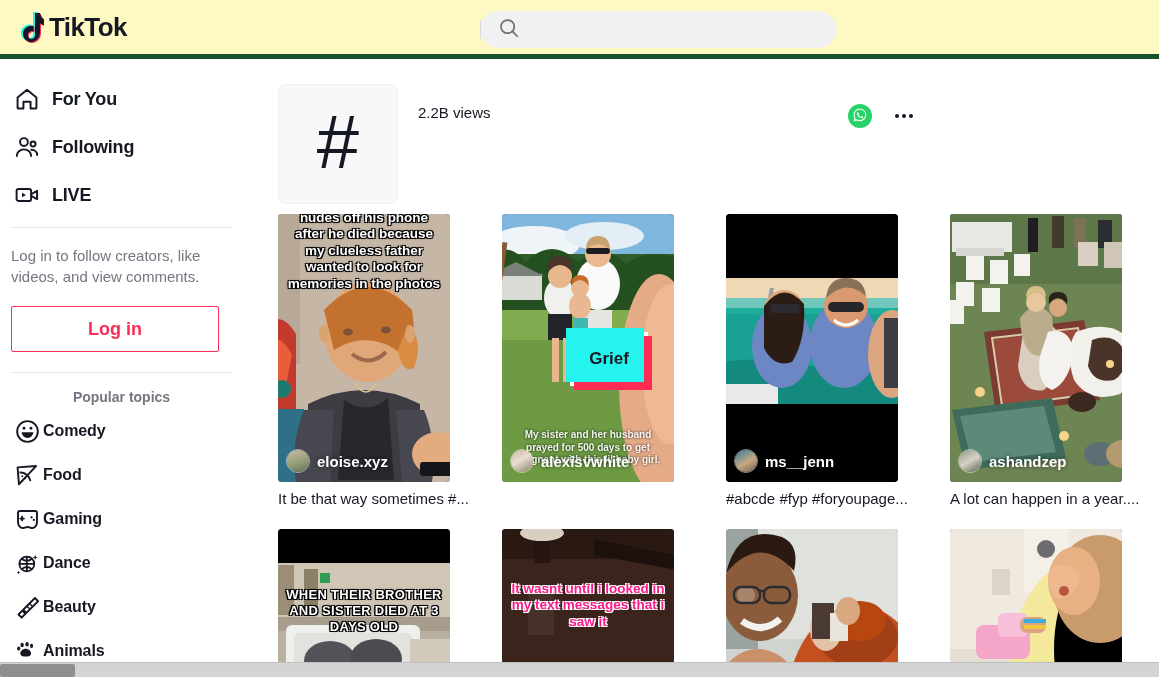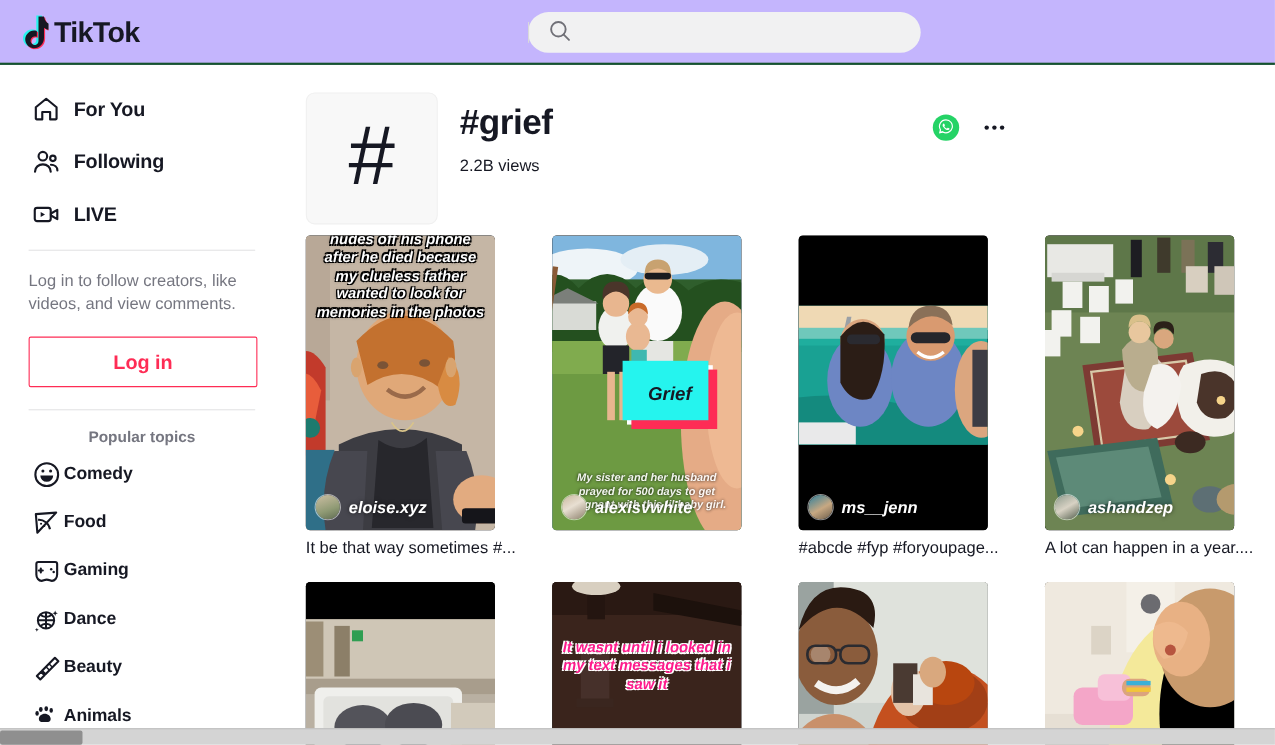--- a/index.html
+++ b/index.html
@@ -12,22 +12,22 @@
     font-family: "Liberation Sans", sans-serif;
     color: #161823;
   }
 
   
   .header {
     position: absolute;
     top: 0; left: 0;
     width: 1159px;
     height: 59px;
-    background: #c4b5fd;
-    border-bottom: 2px solid #14532d;
+    background: #fef9c3;
+    border-bottom: 5px solid #14532d;
     display: flex;
     align-items: center;
     z-index: 50;
   }
 
   .logo {
     position: absolute;
     left: 14px;
     display: flex;
     align-items: center;
@@ -83,21 +83,21 @@
     cursor: pointer;
   }
 
   
   .sidebar {
     position: absolute;
     top: 59px; left: 0;
     width: 240px;
     height: 618px;
     background: #fff;
-    padding: 16px 8px 0 26px;
+    padding: 16px 8px 0 11px;
     overflow: hidden;
   }
 
   .nav-item {
     display: flex;
     align-items: center;
     gap: 9px;
     height: 48px;
     cursor: pointer;
     text-decoration: none;
@@ -264,21 +264,20 @@
   }
   .card { width: 208px; cursor: pointer; }
 
   .thumb {
     position: relative;
     width: 172px;
     height: 268px;
     border-radius: 4px;
     overflow: hidden;
     background: #000;
-    font-style: italic;
   }
   .thumb-img {
     position: absolute;
     inset: 0;
     width: 100%; height: 100%;
   }
 
   .overlay-text {
     position: absolute;
     left: 0; right: 0;
@@ -520,21 +519,20 @@
   </div>
 </div>
 
 <div class="main">
 
   <div class="tag-header">
     <div class="tag-avatar">
       <span class="tag-hash">#</span>
     </div>
     <div class="tag-info">
-      <h1 class="tag-title">#grief</h1>
       <div class="tag-views">2.2B views</div>
     </div>
 
     <div class="tag-actions">
       <button class="wa-btn">
         <span>
           <svg width="16" height="16" viewBox="0 0 24 24" fill="#fff">
             <path d="M12 2.2A9.6 9.6 0 0 0 3.6 16.6L2.4 21.6l5.2-1.2A9.6 9.6 0 1 0 12 2.2zm0 1.7a7.9 7.9 0 1 1-4.2 14.6l-.4-.2-2.6.6.6-2.5-.3-.4A7.9 7.9 0 0 1 12 3.9zm-3.1 4c-.2 0-.5.1-.7.4s-.8.8-.8 2 .8 2.3.9 2.5c.2.2 1.6 2.6 4 3.5 1.9.7 2.3.6 2.7.6.4 0 1.4-.6 1.6-1.1.2-.6.2-1 .1-1.1l-.6-.3-1.4-.7c-.2-.1-.4-.1-.5.1l-.7.9c-.1.2-.3.2-.5.1a6.5 6.5 0 0 1-1.9-1.2 7.2 7.2 0 0 1-1.3-1.7c-.1-.2 0-.3.1-.4l.4-.5.2-.4v-.4l-.7-1.7c-.2-.4-.4-.4-.5-.4z"></path>
           </svg>
         </span>
@@ -727,20 +725,21 @@
           <rect x="0" y="88" width="208" height="14" fill="#a89d8c"></rect>
           <rect x="26" y="96" width="134" height="88" rx="6" fill="#efefec"></rect>
           <rect x="34" y="104" width="118" height="34" rx="5" fill="#e2e2de"></rect>
           <ellipse cx="70" cy="132" rx="26" ry="20" fill="#53535a"></ellipse>
           <ellipse cx="116" cy="130" rx="26" ry="20" fill="#4b4b52"></ellipse>
           <rect x="18" y="172" width="150" height="20" rx="4" fill="#dadad6"></rect>
           <rect x="0" y="190" width="208" height="78" fill="#cac2b2"></rect>
           <rect x="20" y="200" width="40" height="20" fill="#e4e0d6"></rect>
           <rect x="150" y="110" width="58" height="90" fill="#d2cabb"></rect>
         </svg>
+        <div class="overlay-text" style="top:58px; font-size:13px; letter-spacing:.3px;">WHEN THEIR BROTHER AND SISTER DIED AT 3 DAYS OLD</div>
       </div>
       <div class="caption"></div>
     </div>
 
     <div class="card">
       <div class="thumb">
         <svg class="thumb-img" viewBox="0 0 208 268" preserveAspectRatio="xMidYMid slice">
           <rect width="208" height="268" fill="#3a241c"></rect>
           <rect x="0" y="0" width="208" height="30" fill="#2a1913"></rect>
           <path d="M110 10 l90 18 v14 l-90 -16z" fill="#1c110c"></path>

